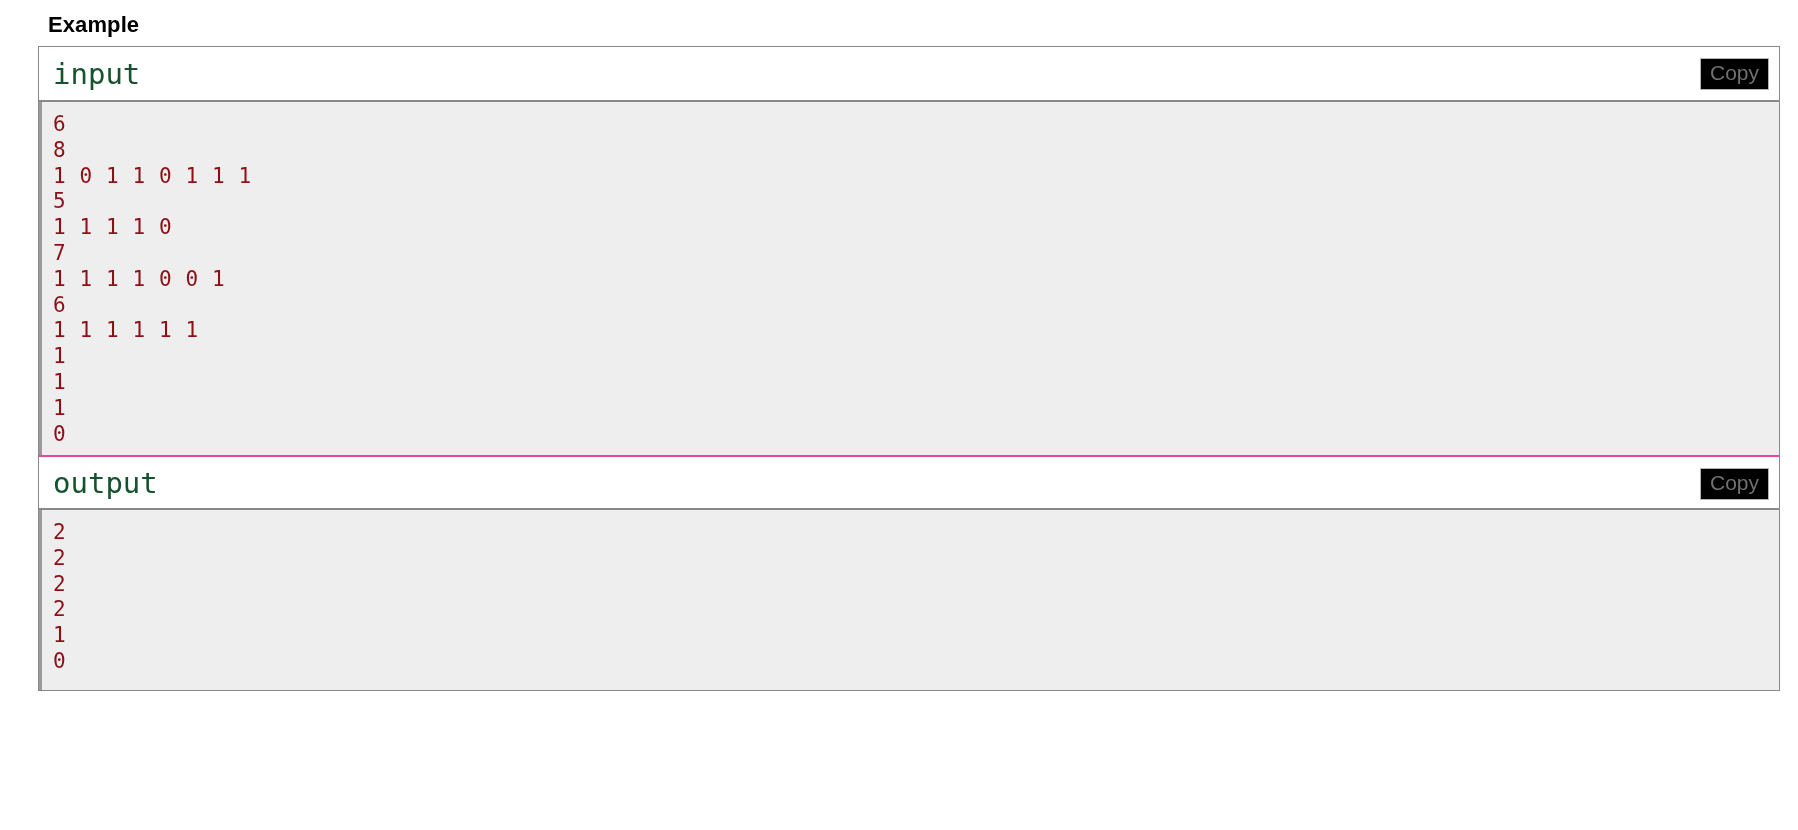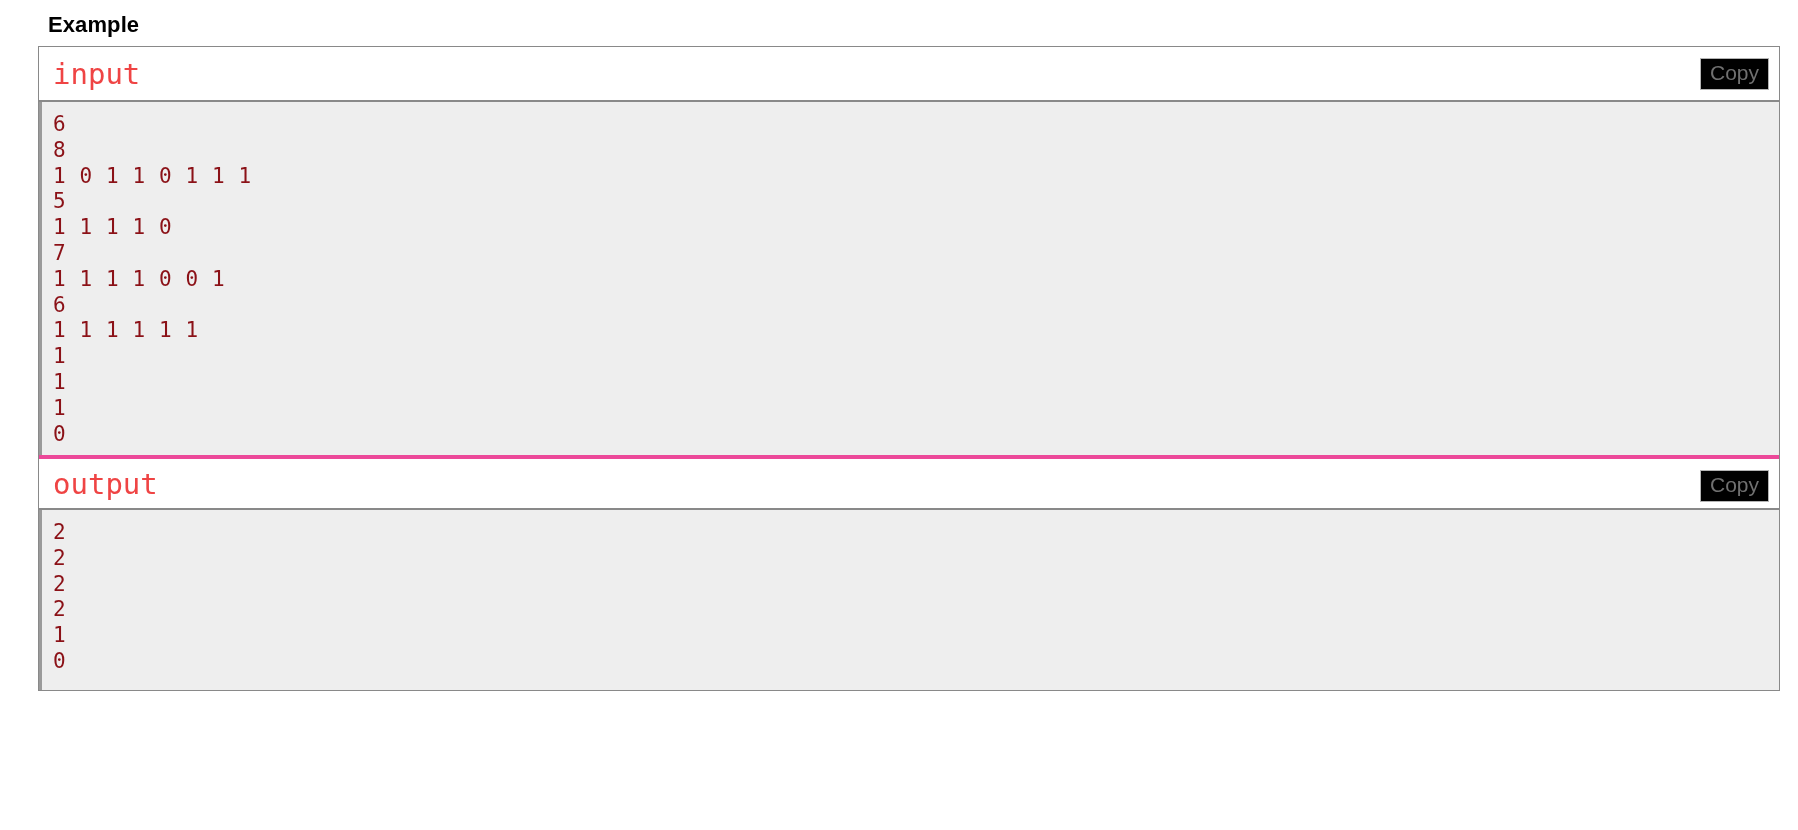--- a/index.html
+++ b/index.html
@@ -53,28 +53,28 @@
     position: relative;
     box-sizing: border-box;
     height: 55px;
     background: #ffffff;
     border-bottom: 2px solid #898989;
     padding: 0 12px 0 14px;
     display: flex;
     align-items: center;
   }
   .io-title.output-title {
-    border-top: 4px solid #ec4899;
+    border-top: 2px solid #ec4899;
   }
 
   .io-title-text {
     font-family: "DejaVu Sans Mono", "Liberation Mono", monospace;
     font-size: 29px;
     line-height: 32px;
-    color: #ef4444;
+    color: #14532d;
     font-weight: normal;
     letter-spacing: 0px;
   }
 
   .copy-button {
     position: absolute;
     right: 10px;
     top: 11px;
     box-sizing: border-box;
     border: 1px solid #b4b4b4;

